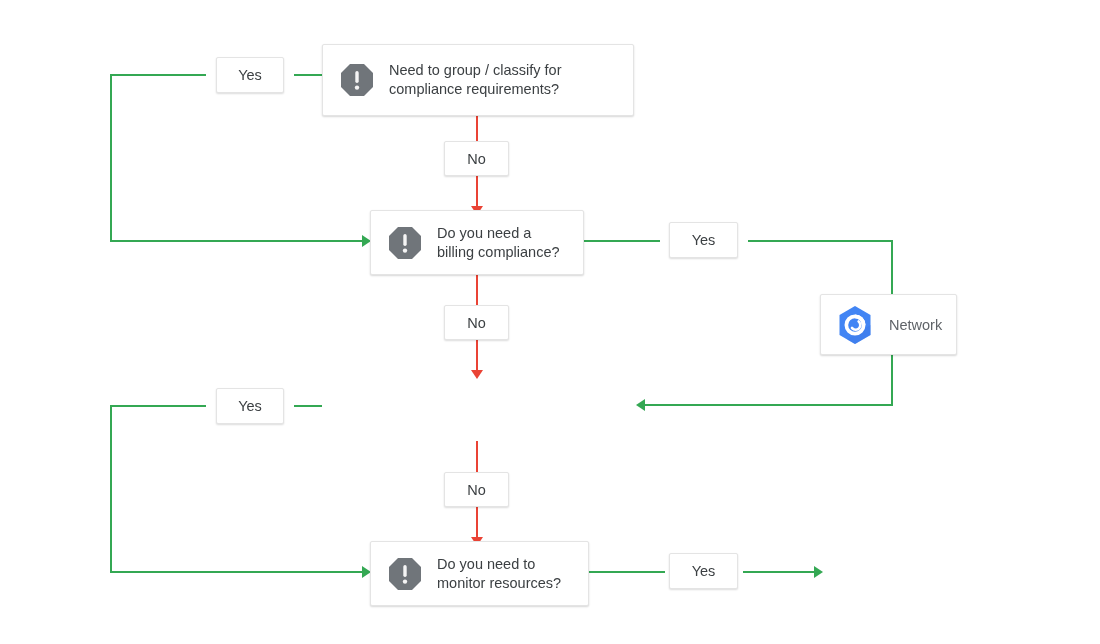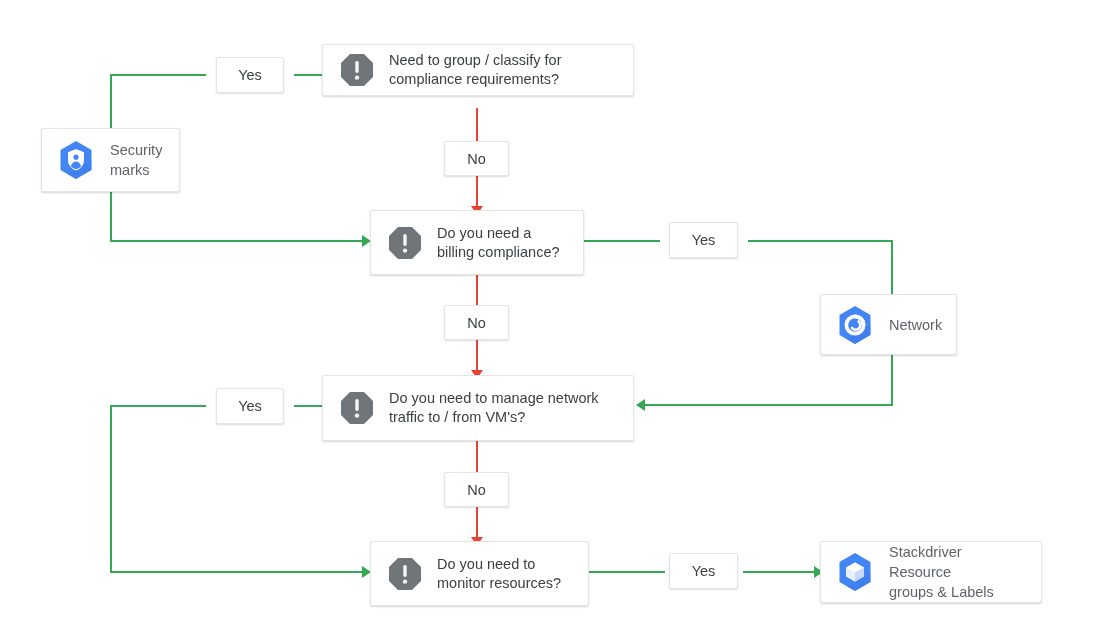--- a/index.html
+++ b/index.html
@@ -73,21 +73,21 @@
   <div class="arrow right" style="left:362px;top:566px;"></div>
 
   <div class="ln lv red" style="left:476px;top:441px;height:31px;"></div>
   <div class="ln lv red" style="left:476px;top:507px;height:34px;"></div>
   <div class="arrow down" style="left:471px;top:537px;"></div>
 
   <div class="ln lh" style="left:589px;top:571px;width:76px;"></div>
   <div class="ln lh" style="left:743px;top:571px;width:75px;"></div>
   <div class="arrow right" style="left:814px;top:566px;"></div>
 
-  <div class="card decision" style="left:322px;top:44px;width:312px;height:52px;">
+  <div class="card decision" style="left:322px;top:44px;width:312px;height:72px;">
     <span class="oct">
       <svg width="36" height="36" viewBox="0 0 36 36">
         <polygon points="11,2 25,2 34,11 34,25 25,34 11,34 2,25 2,11" fill="#70757a"></polygon>
         <rect x="16.3" y="9" width="3.4" height="12" rx="1.7" fill="#f5f5f5"></rect>
         <circle cx="18" cy="25.6" r="2.2" fill="#f5f5f5"></circle>
       </svg>
     </span>
     <span class="txt">Need to group / classify for
 compliance requirements?</span>
   </div>
@@ -97,87 +97,49 @@
       <svg width="36" height="36" viewBox="0 0 36 36">
         <polygon points="11,2 25,2 34,11 34,25 25,34 11,34 2,25 2,11" fill="#70757a"></polygon>
         <rect x="16.3" y="9" width="3.4" height="12" rx="1.7" fill="#f5f5f5"></rect>
         <circle cx="18" cy="25.6" r="2.2" fill="#f5f5f5"></circle>
       </svg>
     </span>
     <span class="txt">Do you need a
 billing compliance?</span>
   </div>
 
-  <div class="card decision" style="left:322px;top:375px;width:312px;height:66px;">
-    <span class="oct">
-      <svg width="36" height="36" viewBox="0 0 36 36">
-        <polygon points="11,2 25,2 34,11 34,25 25,34 11,34 2,25 2,11" fill="#70757a"></polygon>
-        <rect x="16.3" y="9" width="3.4" height="12" rx="1.7" fill="#f5f5f5"></rect>
-        <circle cx="18" cy="25.6" r="2.2" fill="#f5f5f5"></circle>
-      </svg>
-    </span>
-    <span class="txt">Do you need to manage network
-traffic to / from VM's?</span>
-  </div>
 
   <div class="card decision" style="left:370px;top:541px;width:219px;height:65px;">
     <span class="oct">
       <svg width="36" height="36" viewBox="0 0 36 36">
         <polygon points="11,2 25,2 34,11 34,25 25,34 11,34 2,25 2,11" fill="#70757a"></polygon>
         <rect x="16.3" y="9" width="3.4" height="12" rx="1.7" fill="#f5f5f5"></rect>
         <circle cx="18" cy="25.6" r="2.2" fill="#f5f5f5"></circle>
       </svg>
     </span>
     <span class="txt">Do you need to
 monitor resources?</span>
   </div>
 
-  <div class="card resource" style="left:41px;top:128px;width:139px;height:64px;">
-    <span class="hex">
-      <svg width="44" height="44" viewBox="0 0 44 44">
-        <polygon points="22,3 37.5,12 37.5,32 22,41 6.5,32 6.5,12" fill="#4285f4"></polygon>
-        <polygon points="37.5,22 37.5,32 22,41 14,36.5" fill="#3b78e7" opacity=".45"></polygon>
-        <path d="M22 11 l8 3.2 v7.5 c0 5.2 -3.4 9.2 -8 10.7 c-4.6 -1.5 -8 -5.5 -8 -10.7 v-7.5 z" fill="#ffffff"></path>
-        <circle cx="22" cy="19.2" r="2.6" fill="#4285f4"></circle>
-        <path d="M16.9 28.4 c0.7 -3.2 2.7 -4.9 5.1 -4.9 c2.4 0 4.4 1.7 5.1 4.9 c-1.4 1.3 -3.1 2.2 -5.1 2.8 c-2 -0.6 -3.7 -1.5 -5.1 -2.8 z" fill="#4285f4"></path>
-      </svg>
-    </span>
-    <span class="txt">Security
-marks</span>
-  </div>
 
   <div class="card resource" style="left:820px;top:294px;width:137px;height:61px;">
     <span class="hex">
       <svg width="44" height="44" viewBox="0 0 44 44">
         <polygon points="22,3 37.5,12 37.5,32 22,41 6.5,32 6.5,12" fill="#4285f4"></polygon>
         <polygon points="37.5,22 37.5,32 22,41 14,36.5" fill="#3b78e7" opacity=".45"></polygon>
         <path d="M22 11.5 a10.5 10.5 0 1 0 0 21 a10.5 10.5 0 1 0 0 -21 z
                  M22 15.2 a6.8 6.8 0 1 1 0 13.6 a6.8 6.8 0 1 1 0 -13.6 z" fill="#ffffff"></path>
         <path d="M22 15.2 a6.8 6.8 0 0 1 6.8 6.8 l3.7 0 a10.5 10.5 0 0 0 -10.5 -10.5 z" fill="#ffffff"></path>
         <path d="M25.6 18.4 c2.2 2.2 2.2 5.2 0.4 7 c-1.8 1.8 -4.8 1.8 -7 -0.4" fill="none" stroke="#ffffff" stroke-width="2.6" stroke-linecap="round"></path>
       </svg>
     </span>
     <span class="txt">Network</span>
   </div>
 
 
-  <div class="card resource" style="left:820px;top:541px;width:222px;height:62px;">
-    <span class="hex">
-      <svg width="44" height="44" viewBox="0 0 44 44">
-        <polygon points="22,3 37.5,12 37.5,32 22,41 6.5,32 6.5,12" fill="#4285f4"></polygon>
-        <polygon points="37.5,22 37.5,32 22,41 14,36.5" fill="#3b78e7" opacity=".45"></polygon>
-        <polygon points="22,12.6 30.8,17.6 30.8,26.4 22,31.4 13.2,26.4 13.2,17.6" fill="#ffffff"></polygon>
-        <polygon points="22,12.6 30.8,17.6 22,22.6 13.2,17.6" fill="#ffffff"></polygon>
-        <path d="M22 22.6 L30.8 17.6 L30.8 26.4 L22 31.4 Z" fill="#c6d9fb"></path>
-        <path d="M22 22.6 L13.2 17.6 L13.2 26.4 L22 31.4 Z" fill="#e8f0fe"></path>
-      </svg>
-    </span>
-    <span class="txt">Stackdriver Resource
-groups &amp; Labels</span>
-  </div>
 
   <div class="pill" style="left:216px;top:57px;width:68px;height:36px;">Yes</div>
 
   <div class="pill" style="left:444px;top:141px;width:65px;height:35px;">No</div>
 
   <div class="pill" style="left:669px;top:222px;width:69px;height:36px;">Yes</div>
 
   <div class="pill" style="left:444px;top:305px;width:65px;height:35px;">No</div>
 
   <div class="pill" style="left:216px;top:388px;width:68px;height:36px;">Yes</div>

